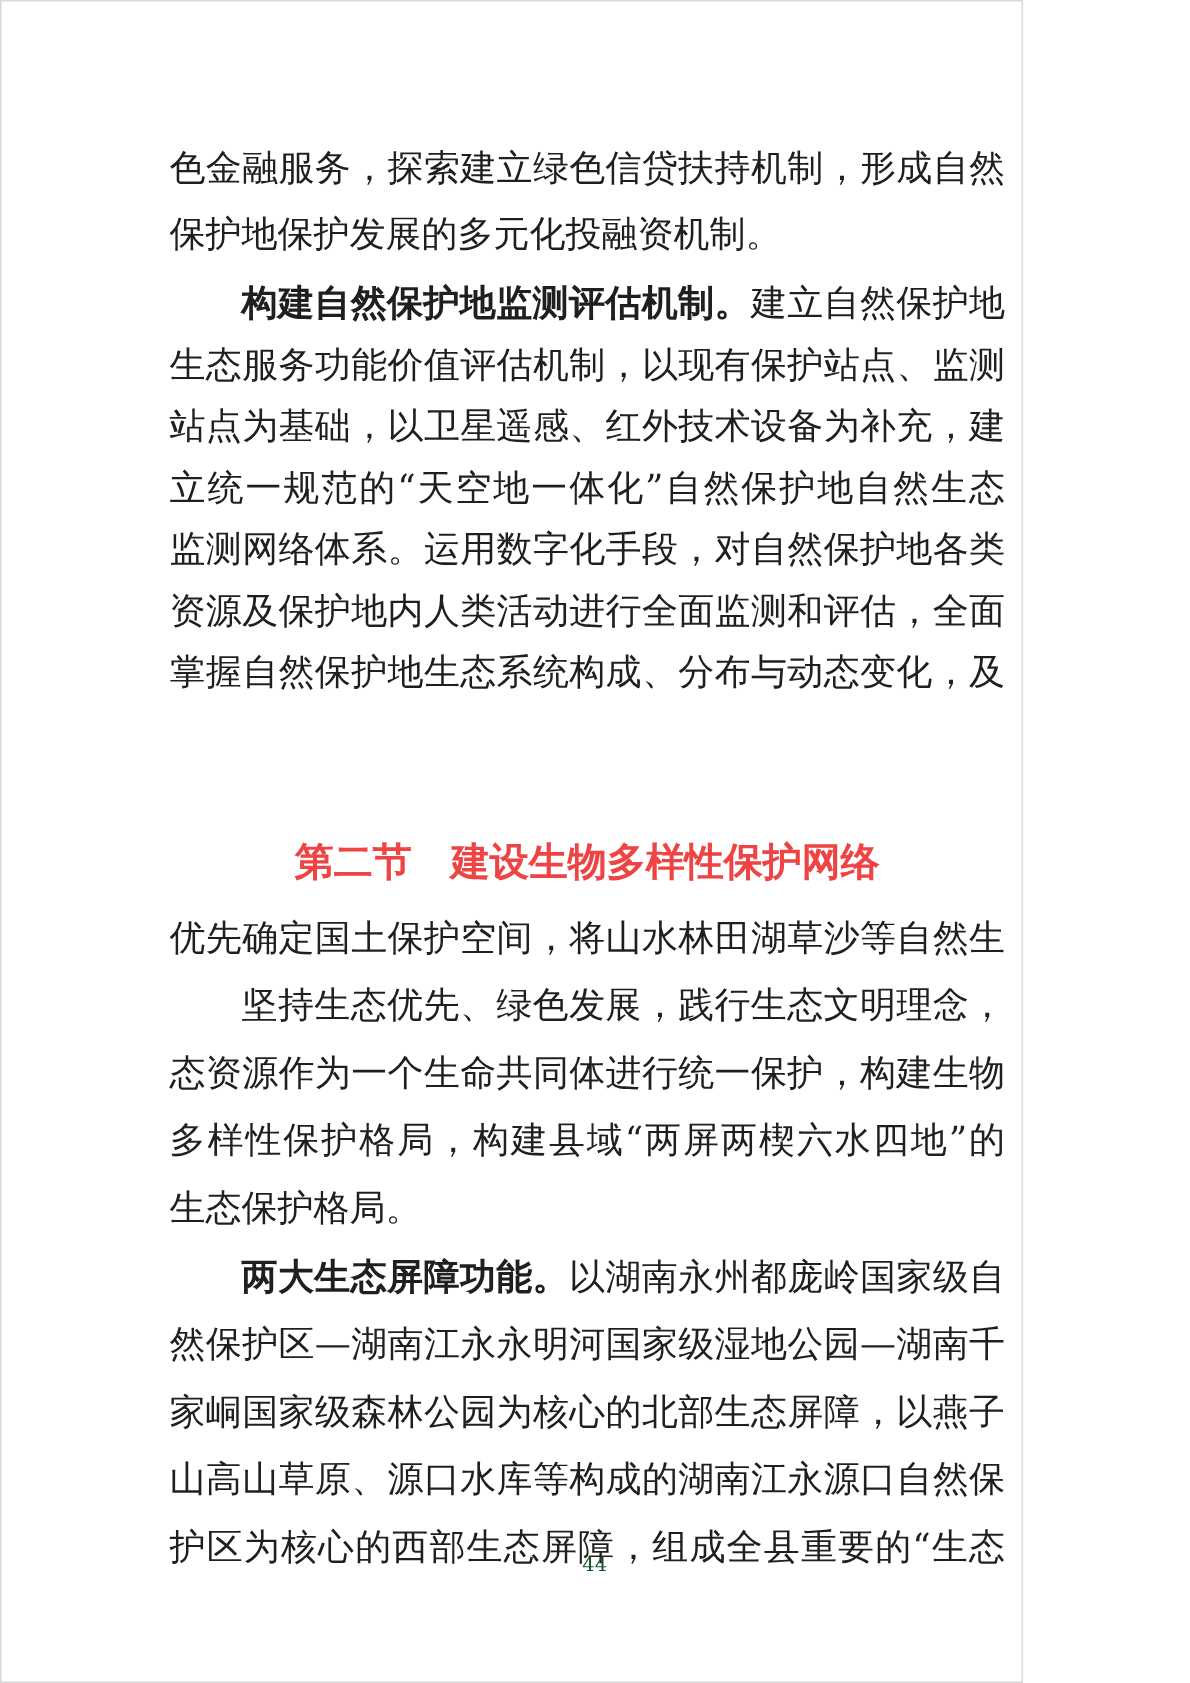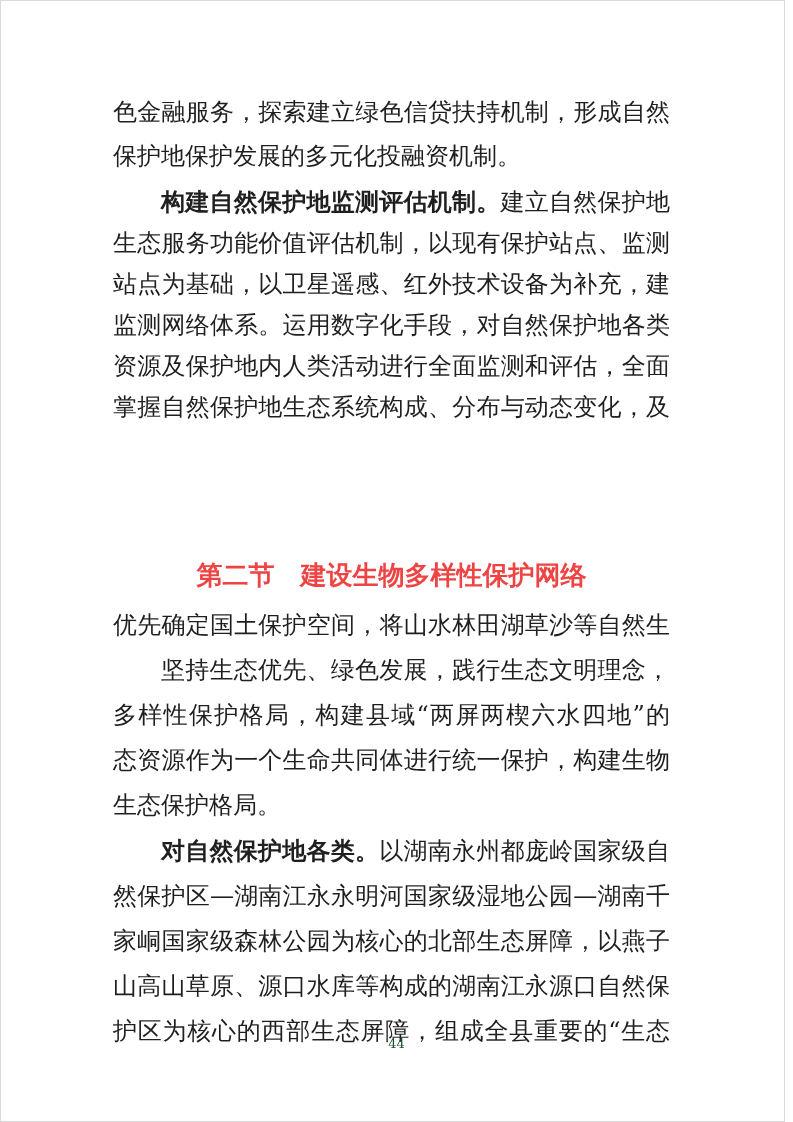--- a/index.html
+++ b/index.html
@@ -2,21 +2,21 @@
 <html><head>
 <meta charset="utf-8">
 <style>
   html, body {
     margin: 0;
     padding: 0;
     background: #ffffff;
   }
   .page {
     position: relative;
-    width: 785px;
+    width: 682px;
     height: 1122px;
     background: #ffffff;
     box-shadow: inset 0 0 0 1px #d9d9d9;
     overflow: hidden;
     font-family: "DejaVu Serif", "Liberation Serif", serif;
     color: #1f1f1f;
   }
   .block {
     position: absolute;
     left: 113px;
@@ -72,37 +72,38 @@
 
   <div class="block" style="top:90px;">
     <div class="ln">色金融服务，探索建立绿色信贷扶持机制，形成自然</div>
     <div class="ln end">保护地保护发展的多元化投融资机制。</div>
   </div>
 
   <div class="block lh41" style="top:181px;">
     <div class="ln indent"><span class="b">构建自然保护地监测评估机制。</span><span>建立自然保护地</span></div>
     <div class="ln">生态服务功能价值评估机制，以现有保护站点、监测</div>
     <div class="ln">站点为基础，以卫星遥感、红外技术设备为补充，建</div>
+    <div class="ln">立统一规范的“天空地一体化”自然保护地自然生态</div>
     <div class="ln">监测网络体系。运用数字化手段，对自然保护地各类</div>
     <div class="ln">资源及保护地内人类活动进行全面监测和评估，全面</div>
     <div class="ln">掌握自然保护地生态系统构成、分布与动态变化，及</div>
   </div>
 
   <div class="heading">第二节　建设生物多样性保护网络</div>
 
   <div class="block lh45" style="top:603px;">
     <div class="ln">优先确定国土保护空间，将山水林田湖草沙等自然生</div>
     <div class="ln indent">坚持生态优先、绿色发展，践行生态文明理念，</div>
+    <div class="ln">态资源作为一个生命共同体进行统一保护，构建生物</div>
     <div class="ln">多样性保护格局，构建县域“两屏两楔六水四地”的</div>
-    <div class="ln">态资源作为一个生命共同体进行统一保护，构建生物</div>
     <div class="ln end">生态保护格局。</div>
   </div>
 
   <div class="block lh45" style="top:828px;">
-    <div class="ln indent"><span class="b">对自然保护地各类。</span><span>以湖南永州都庞岭国家级自</span></div>
+    <div class="ln indent"><span class="b">两大生态屏障功能。</span><span>以湖南永州都庞岭国家级自</span></div>
     <div class="ln">然保护区—湖南江永永明河国家级湿地公园—湖南千</div>
     <div class="ln">家峒国家级森林公园为核心的北部生态屏障，以燕子</div>
     <div class="ln">山高山草原、源口水库等构成的湖南江永源口自然保</div>
     <div class="ln">护区为核心的西部生态屏障，组成全县重要的“生态</div>
   </div>
 
   <div class="footer">44</div>
 
 </div>
 

